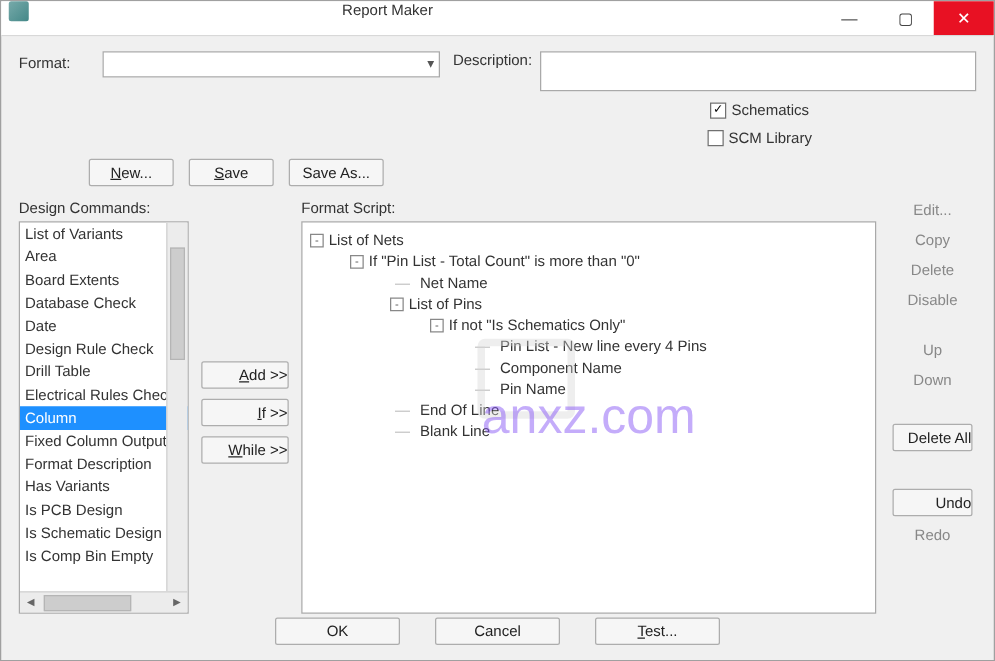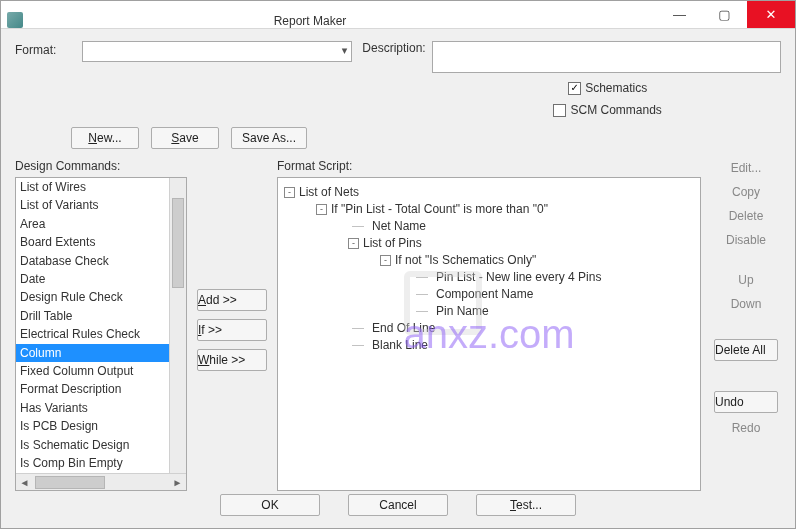--- a/index.html
+++ b/index.html
@@ -15,21 +15,21 @@
     height: 529px;
     background: #f0f0f0;
     border: 1px solid #a0a0a0;
     position: relative;
   }
   .titlebar {
     height: 28px;
     background: #fff;
     border-bottom: 1px solid #d8d8d8;
     display: flex;
-    align-items: flex-end;
+    align-items: flex-start;
   }
   .title-icon {
     width: 16px; height: 16px;
     margin-left: 6px;
     background: linear-gradient(135deg,#7aa 0%,#488 100%);
     border-radius: 2px;
   }
   .title-text {
     flex: 1;
     text-align: center;
@@ -112,21 +112,21 @@
     cursor: default;
   }
   .u { text-decoration: underline; }
 
   
   .main {
     display: flex;
     gap: 10px;
     margin-top: 4px;
   }
-  .col-left { width: 172px; }
+  .col-left { width: 136px; }
   .col-mid  { width: 70px; display: flex; flex-direction: column; gap: 8px; margin-top: 130px; }
   .col-tree { flex: 1; }
   .col-right { width: 70px; display: flex; flex-direction: column; gap: 6px; align-items: center; margin-top: 0; }
 
   .sect-label { margin-bottom: 4px; }
 
   .listbox {
     height: 314px;
     background: #fff;
     border: 1px solid #a9a9a9;
@@ -192,21 +192,21 @@
   .dash { color: #bbb; display: inline-block; width: 20px; text-align: center; }
 
   .side-btn {
     height: 22px;
     min-width: 62px;
     background: #f6f6f6;
     border: 1px solid #adadad;
     border-radius: 2px;
     display: inline-flex;
     align-items: center;
-    justify-content: flex-start;
+    justify-content: flex-end;
     font-size: 12px;
     color: #222;
   }
   .link-btn {
     color: #888;
     font-size: 12px;
     padding: 2px 0;
     text-align: center;
     width: 100%;
   }
@@ -268,21 +268,21 @@
           <span>Description:</span>
           <div class="desc-box"></div>
         </div>
         <div class="avail-row" style="margin-left:78px;flex-direction:column;">
           <span class="chk">
             <span class="box checked"></span>
             <span>Schematics</span>
           </span>
           <span class="chk">
             <span class="box"></span>
-            <span>SCM Commands</span>
+            <span>SCM Library</span>
           </span>
         </div>
       </div>
     </div>
 
     <div class="file-btns">
       <div class="btn">
           <span><span class="u">N</span><span></span>ew...</span>
         </div>
       <div class="btn">
@@ -292,21 +292,20 @@
           <span>Save As...</span>
         </div>
     </div>
 
     <div class="main">
 
       <div class="col-left">
         <div class="sect-label">Design Commands:</div>
         <div class="listbox">
           <div class="list-inner" id="cmd-list">
-              <div class="li">List of Wires</div>
               <div class="li">List of Variants</div>
               <div class="li">Area</div>
               <div class="li">Board Extents</div>
               <div class="li">Database Check</div>
               <div class="li">Date</div>
               <div class="li">Design Rule Check</div>
               <div class="li">Drill Table</div>
               <div class="li">Electrical Rules Check</div>
               <div class="li sel">Column</div>
               <div class="li">Fixed Column Output</div>

